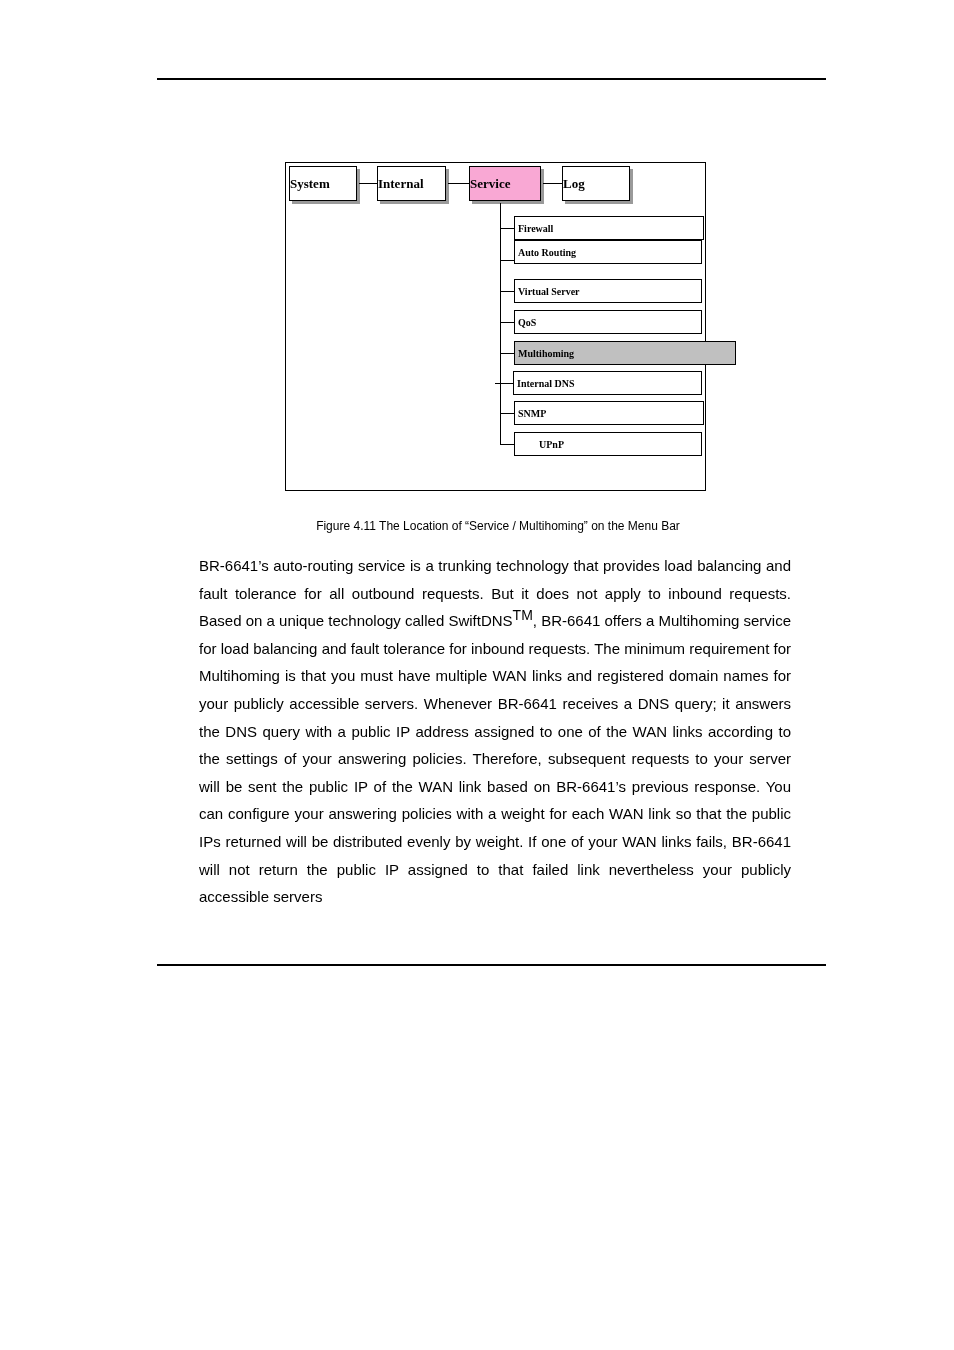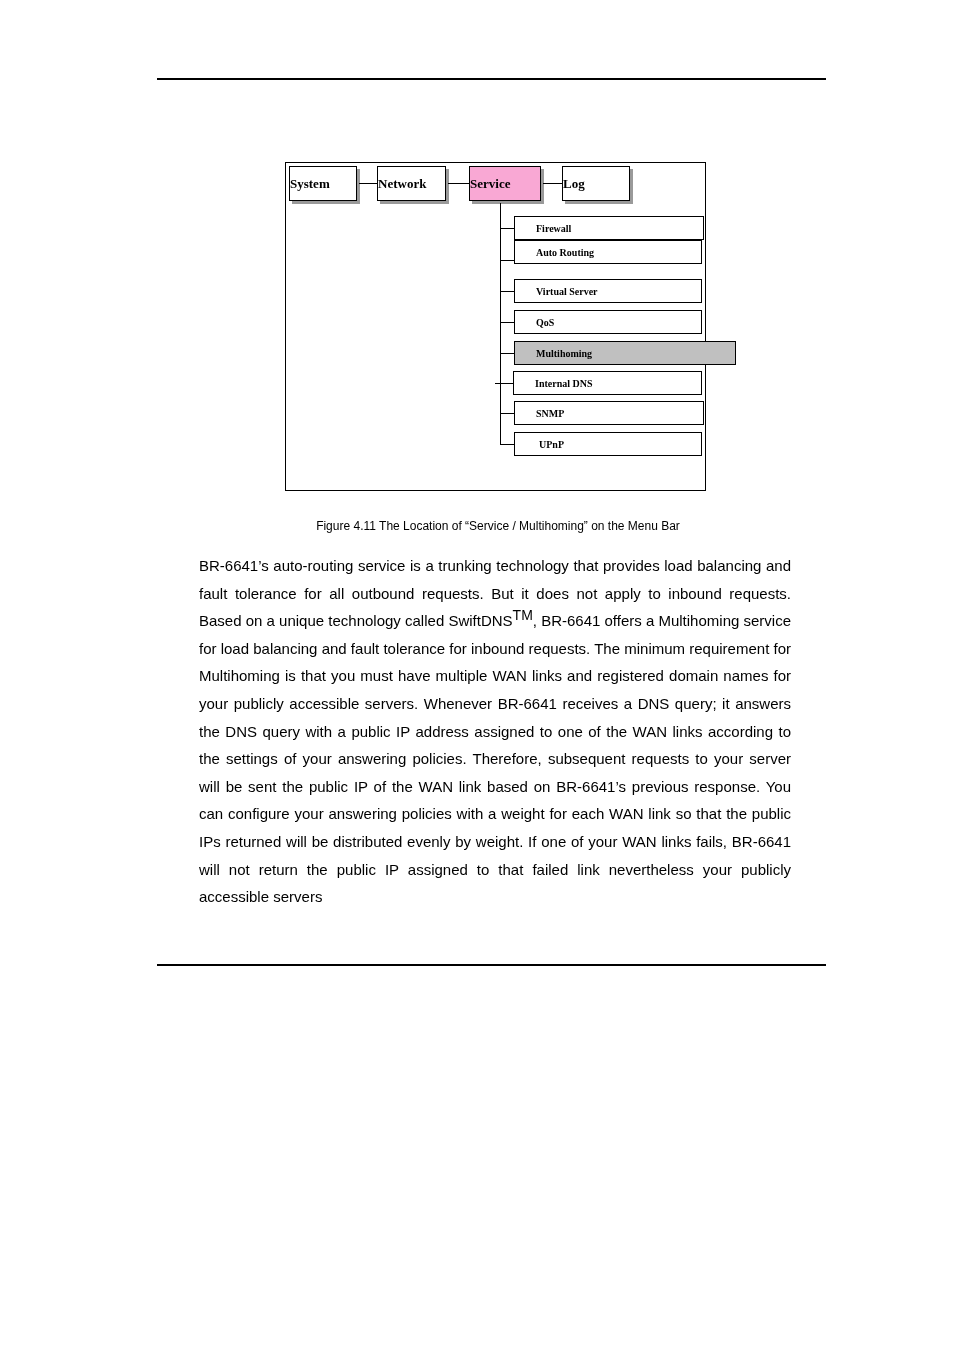--- a/index.html
+++ b/index.html
@@ -9,37 +9,37 @@
     .rule.bottom { top: 964px; }
 
     .figure { position: absolute; left: 285px; top: 162px; width: 419px; height: 327px; border: 1px solid #000; background: #fff; }
     .menu-btn { position: absolute; top: 3px; height: 33px; border: 1px solid #000; background: #fff;
       font-family: "Liberation Serif", serif; font-weight: bold; font-size: 13px; line-height: 33px; text-align: left;
       box-shadow: 3px 3px 0 #9a9a9a; }
     .menu-btn.active { background: #f9a8d4; }
     .hline { position: absolute; height: 1px; background: #000; }
     .vline { position: absolute; width: 1px; background: #000; }
     .sub { position: absolute; left: 228px; width: 188px; height: 24px; border: 1px solid #000; background: #fff;
-      font-family: "Liberation Serif", serif; font-weight: bold; font-size: 10px; line-height: 24px; padding-left: 21px; box-sizing: border-box; }
+      font-family: "Liberation Serif", serif; font-weight: bold; font-size: 10px; line-height: 24px; padding-left: 3px; box-sizing: border-box; }
     .sub.active { background: #c0c0c0; }
 
     .caption { position: absolute; left: 0; width: 996px; top: 519px; text-align: center; font-size: 12px; }
     .para { position: absolute; left: 199px; top: 552px; width: 592px; font-size: 15px; line-height: 27.6px; text-align: justify; margin: 0; }
     .para sup { font-size: 14px; line-height: 0; }
   </style>
 </head>
 <body>
 
 <div class="rule top"></div>
 
 <div class="figure">
 
   <div class="menu-btn" style="left:3px;width:66px;">System</div>
   <div class="hline" style="left:73px;top:20px;width:18px;"></div>
-  <div class="menu-btn" style="left:91px;width:67px;">Network</div>
+  <div class="menu-btn" style="left:91px;width:67px;">Internal</div>
   <div class="hline" style="left:162px;top:20px;width:21px;"></div>
   <div class="menu-btn active" style="left:183px;width:70px;">Service</div>
   <div class="hline" style="left:257px;top:20px;width:19px;"></div>
   <div class="menu-btn" style="left:276px;width:66px;">Log</div>
 
   <div class="vline" style="left:214px;top:40px;height:242px;"></div>
 
   <div class="hline" style="left:214px;top:65px;width:14px;"></div>
   <div class="sub" style="top:53px;width:190px;">Firewall</div>
 

